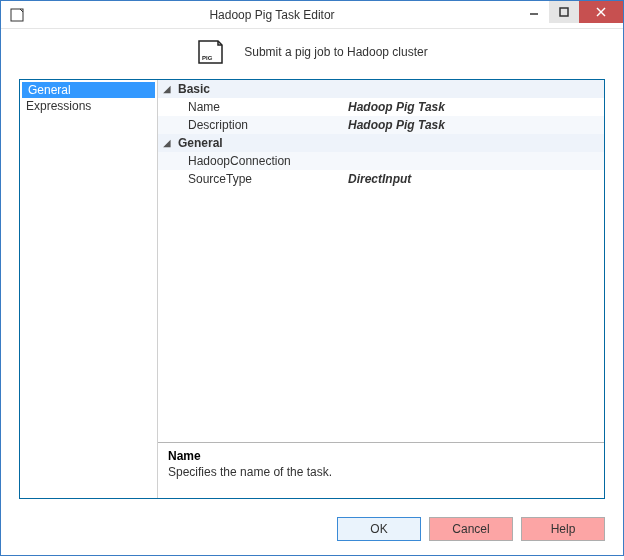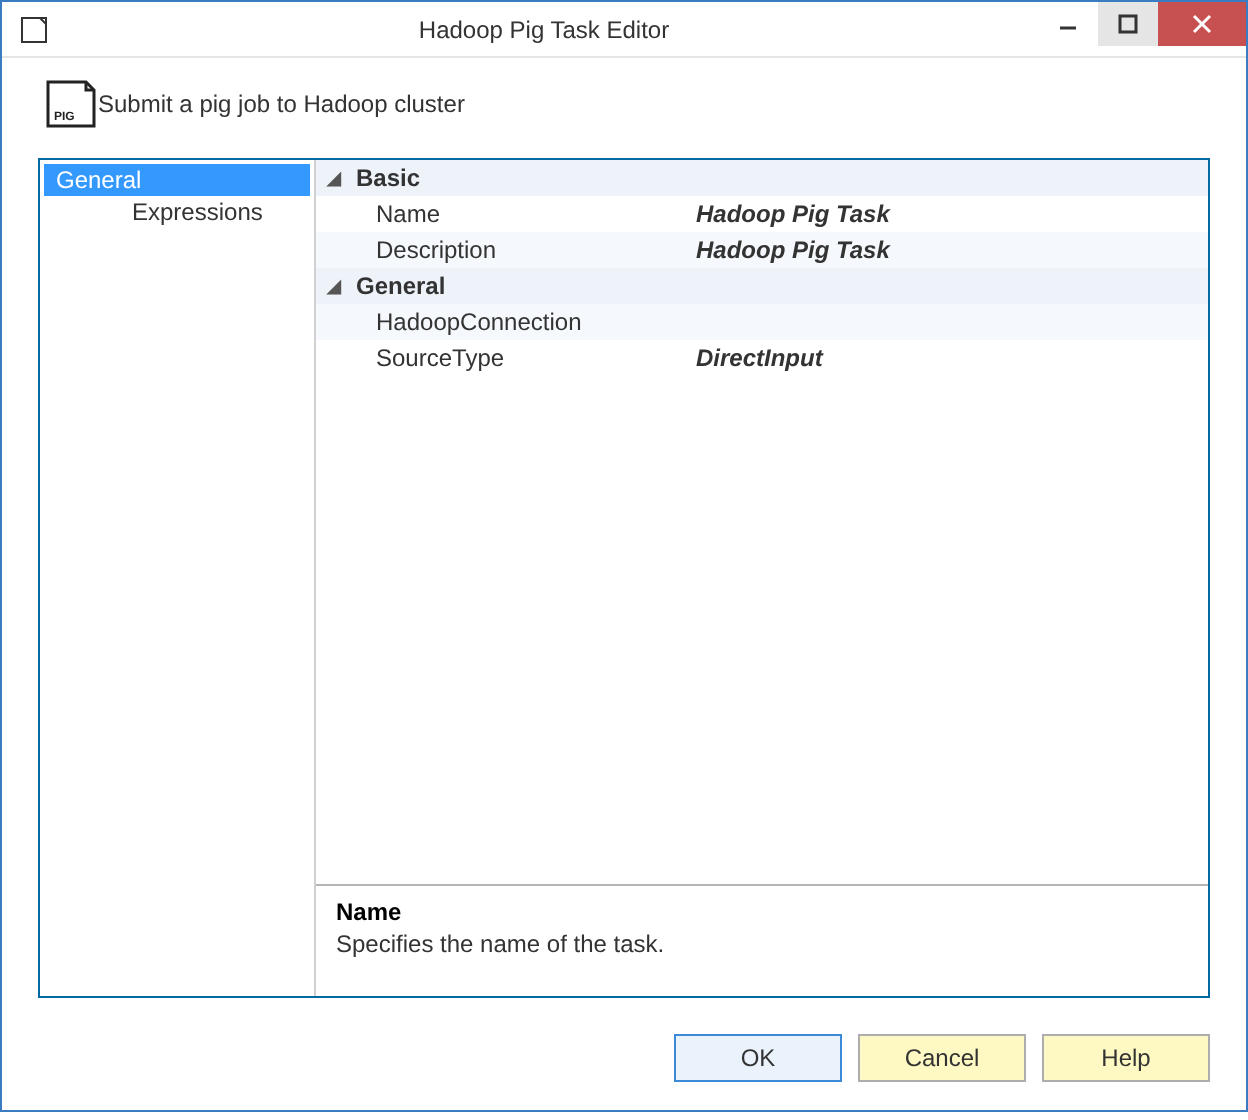--- a/index.html
+++ b/index.html
@@ -65,21 +65,22 @@
     }
     .titlebar-btn.max {
       background: #e5e5e5;
     }
     .titlebar-btn.min {
     }
     .header-section {
       padding: 10px 20px 14px 20px;
       display: flex;
       align-items: center;
-      gap: 0;
+      gap: 20px;
+      justify-content: center;
     }
     .pig-icon {
       width: 28px;
       height: 26px;
     }
     .header-text {
       font-size: 12px;
       color: #333;
     }
     .main-content {
@@ -93,21 +94,20 @@
       width: 138px;
       border-right: 1px solid #d0d0d0;
       background: #fff;
       padding: 2px 0;
     }
     .sidebar-item {
       padding: 1px 6px;
       font-size: 12px;
       color: #333;
       cursor: default;
-      margin-left: 40px;
     }
     .sidebar-item.selected {
       background: #3399ff;
       color: #fff;
       margin: 0 2px;
     }
     .property-pane {
       flex: 1;
       display: flex;
       flex-direction: column;
@@ -174,21 +174,21 @@
     .button-bar {
       display: flex;
       justify-content: flex-end;
       gap: 8px;
       padding: 8px 18px 14px 18px;
     }
     .dlg-btn {
       width: 84px;
       height: 24px;
       border: 1px solid #adadad;
-      background: #fef9c3;
+      background: #fca5a5;
       font-size: 12px;
       color: #333;
       cursor: default;
       display: flex;
       align-items: center;
       justify-content: center;
     }
     .dlg-btn.default {
       border: 1px solid #3a8ad6;
       background: #eaf3fc;

